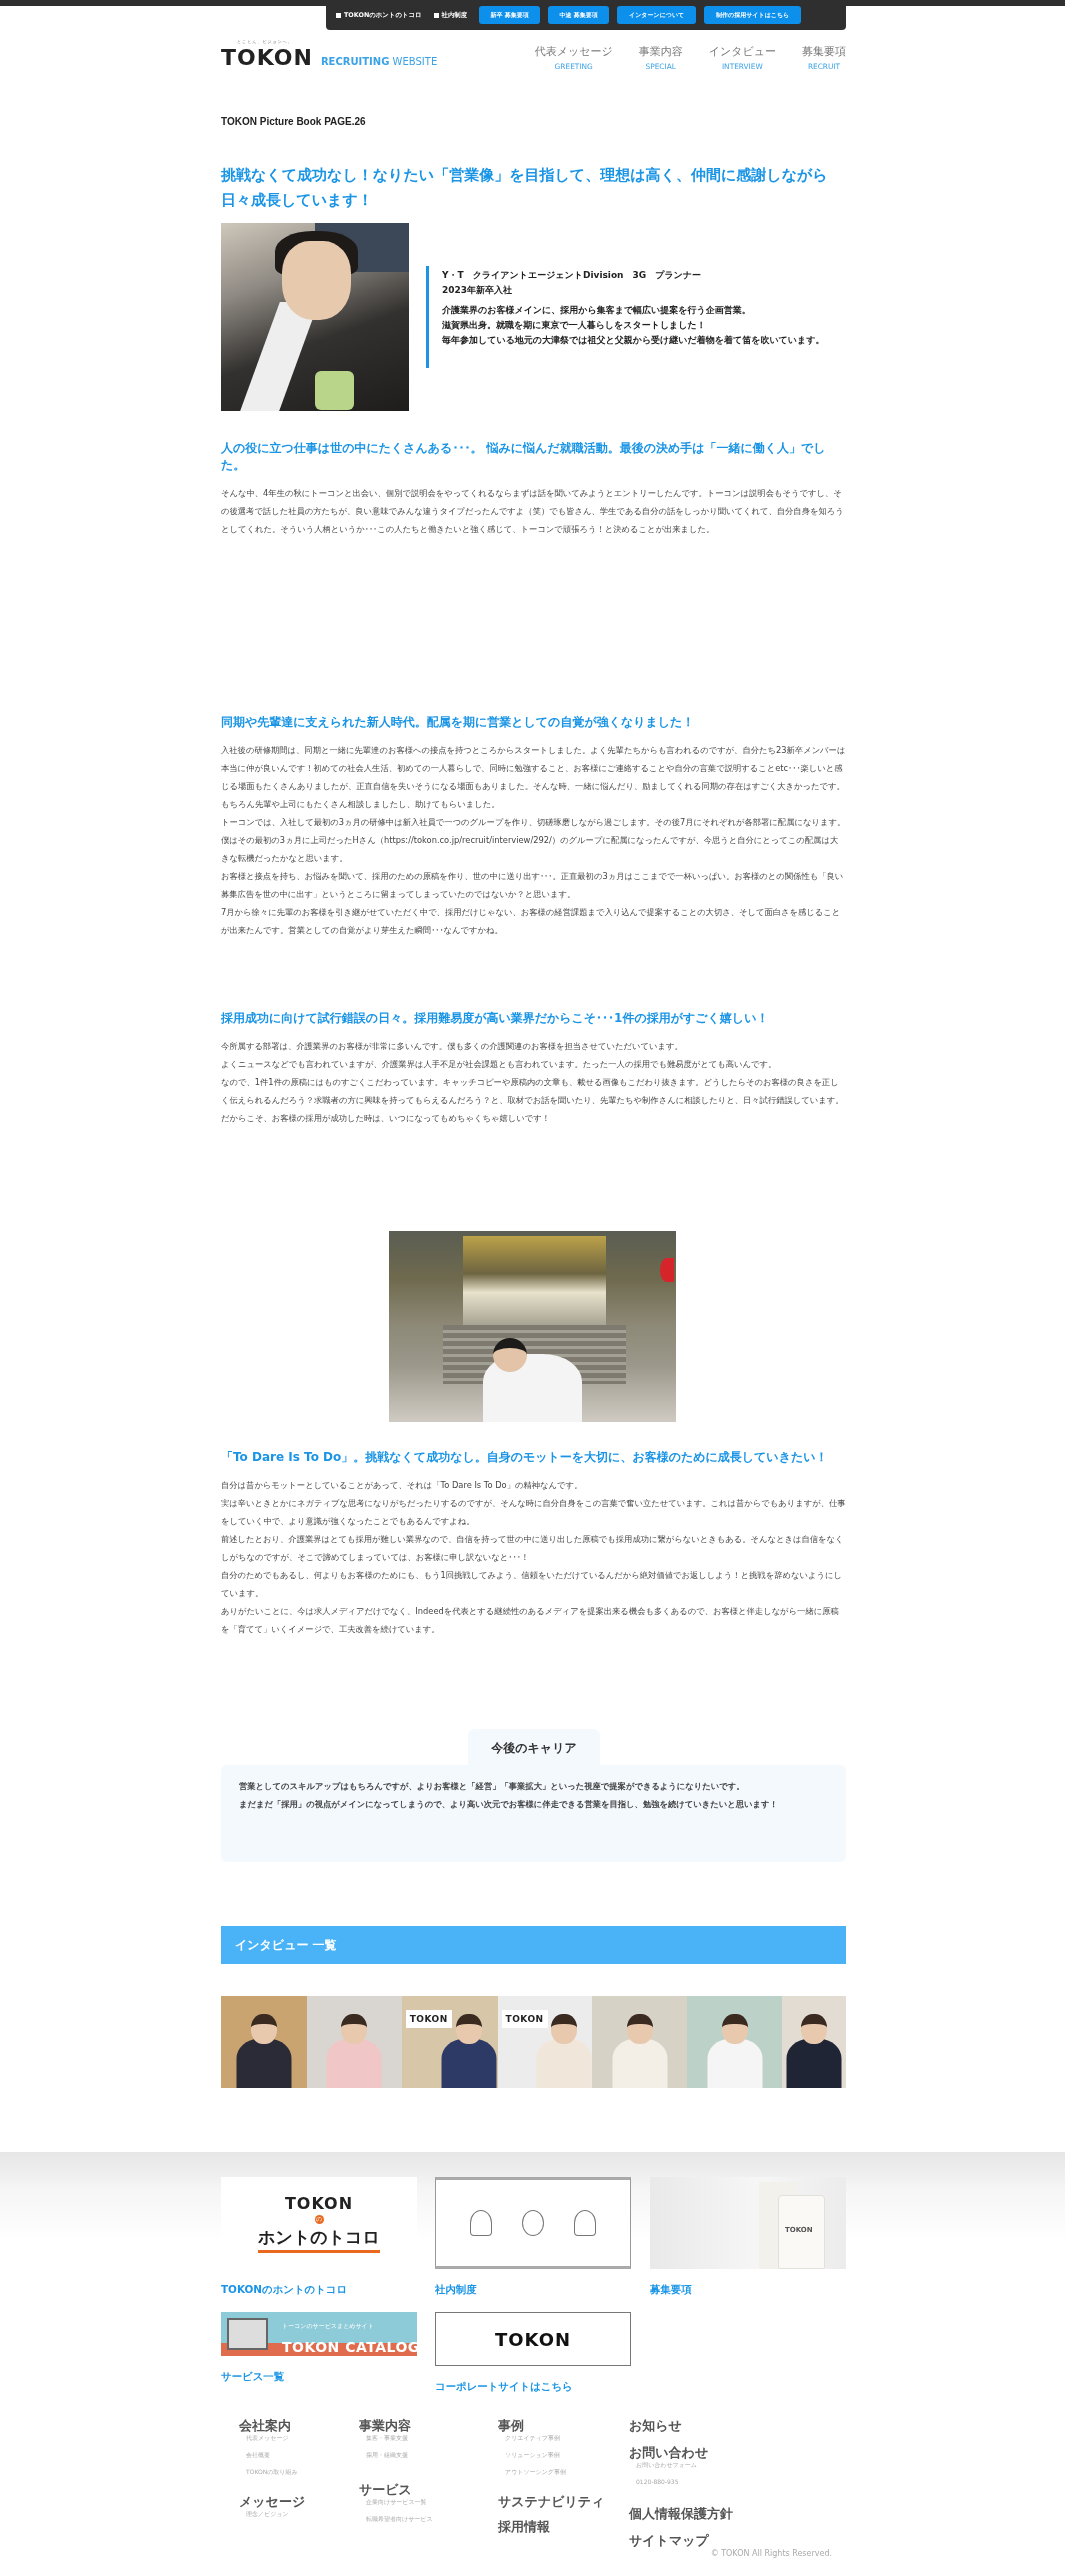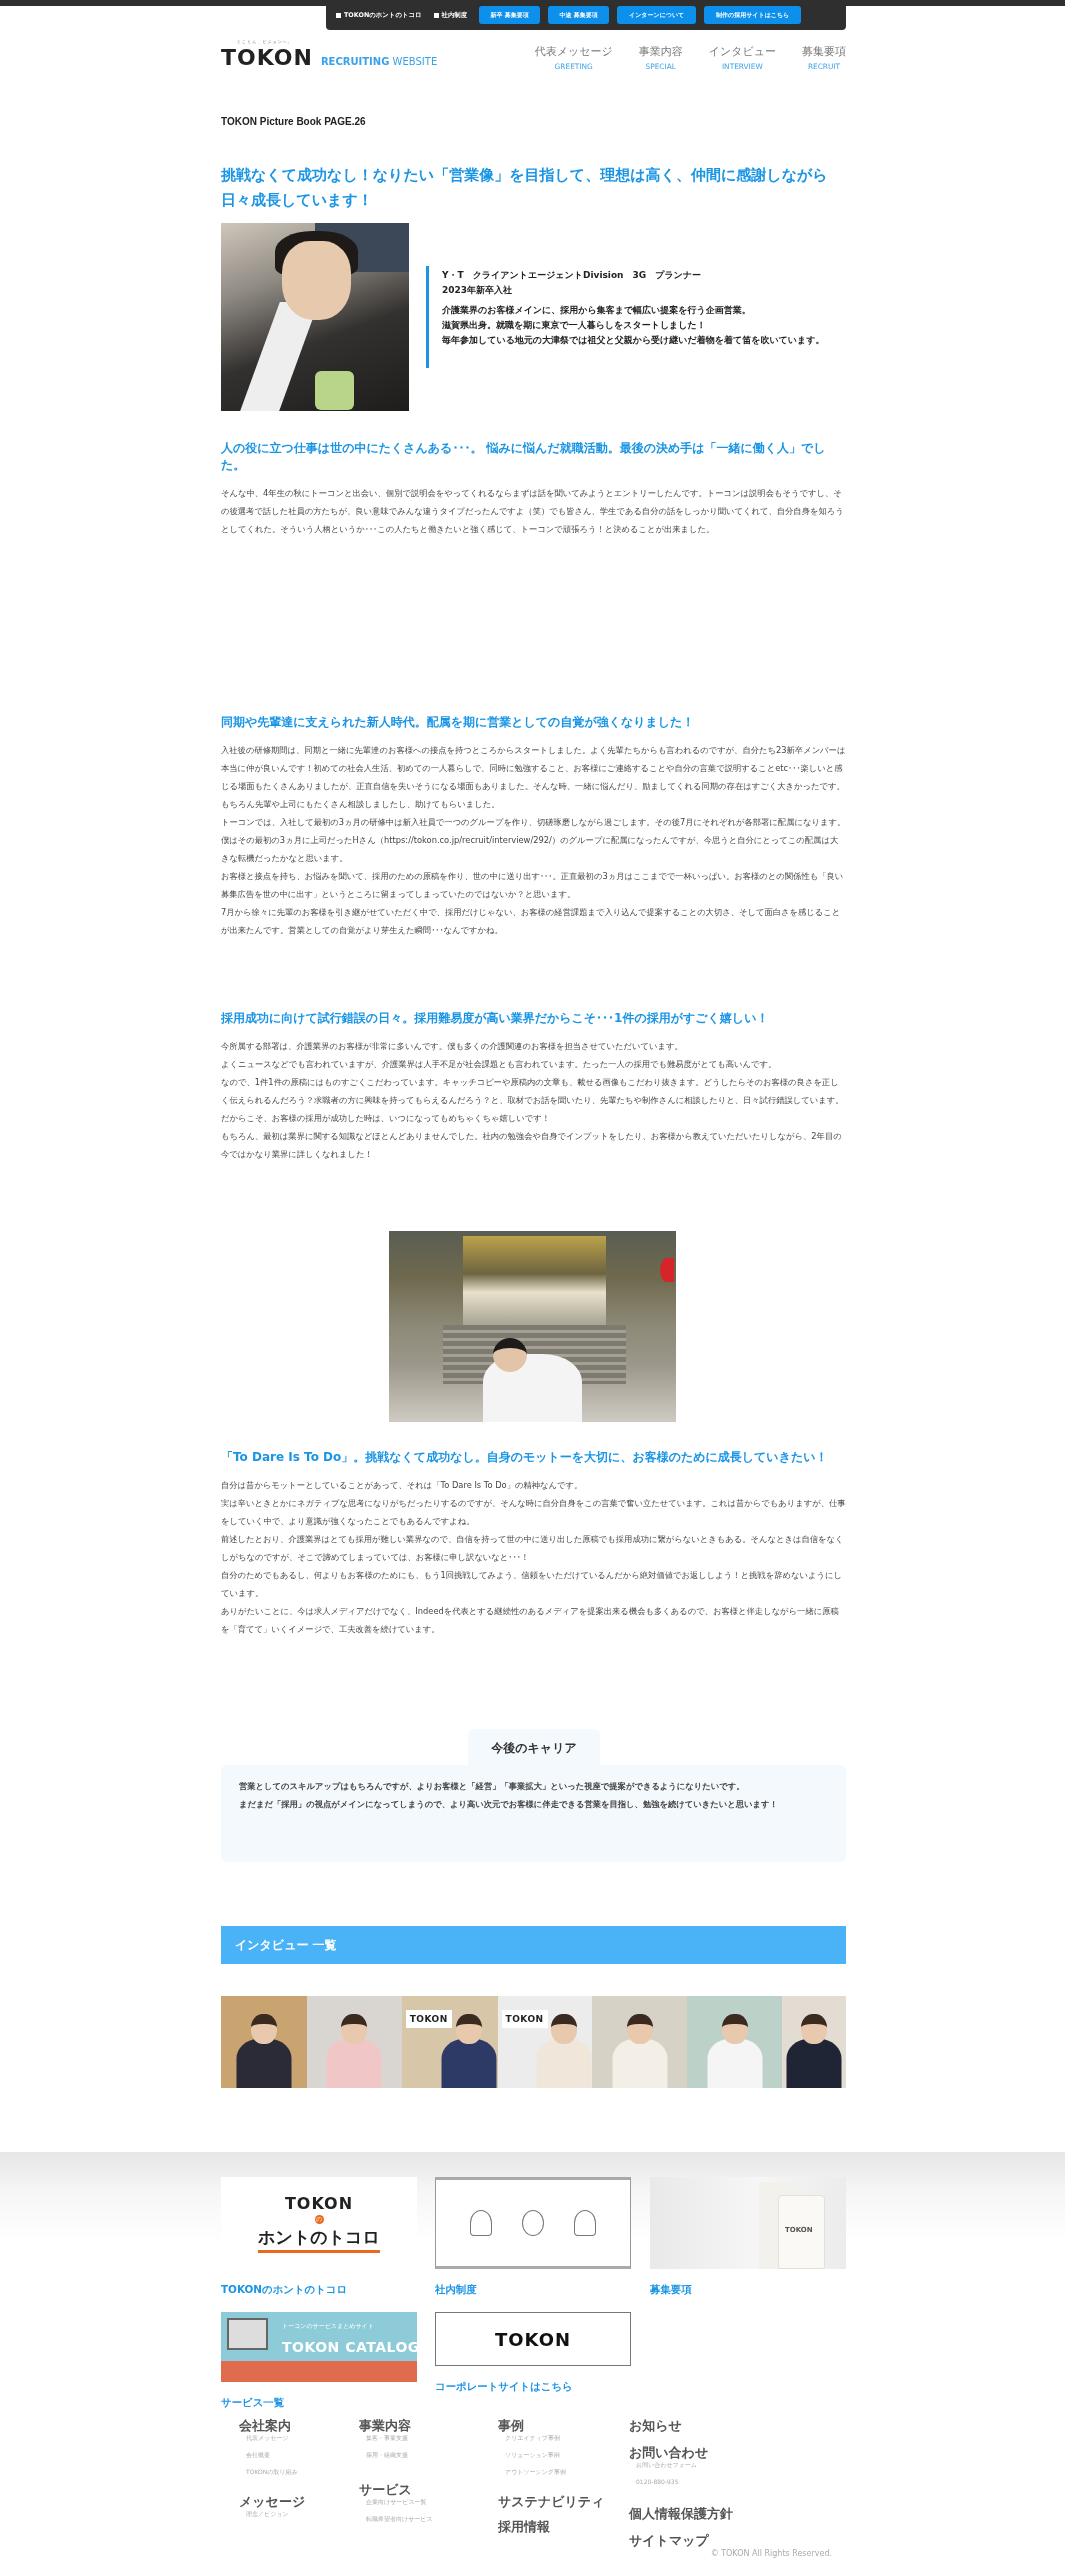--- a/index.html
+++ b/index.html
@@ -84,21 +84,21 @@
   .ci-honto .t2 { font-weight: bold; font-size: 17px; color: #222; border-bottom: 3px solid #e9691e; padding-bottom: 1px; }
 
   .ci-system { background: #fff; border: 1px solid #999; border-top: 3px solid #aaa; border-bottom: 3px solid #aaa; display: flex; align-items: center; justify-content: center; gap: 30px; }
   .ci-system .ic { width: 22px; height: 26px; border: 1.5px solid #777; border-radius: 50% 50% 4px 4px; }
 
   .ci-recruit { background: linear-gradient(90deg, #e9e9ea 0%, #f6f6f6 55%, #ececec 100%); }
   .ci-recruit .box { position: absolute; left: 109px; top: 5px; width: 39px; height: 87px; background: #f3f1ec; }
   .ci-recruit .bottle { position: absolute; left: 128px; top: 18px; width: 47px; height: 74px; background: #faf9f5; border-radius: 4px 4px 2px 2px; border: 1px solid #e2e0da; }
   .ci-recruit .bottle span { position: absolute; left: 6px; top: 30px; font-size: 7px; font-weight: bold; color: #555; }
 
-  .ci-catalog { background: linear-gradient(180deg, #8ecbd8 0%, #8ecbd8 70%, #e06c4d 70%, #e06c4d 100%); height: 70px; }
+  .ci-catalog { background: linear-gradient(180deg, #8ecbd8 0%, #8ecbd8 70%, #e06c4d 70%, #e06c4d 100%); height: 44px; }
   .ci-catalog .screen { position: absolute; left: 6px; top: 6px; width: 41px; height: 32px; background: #ddd; border: 2px solid #666; }
   .ci-catalog .t1 { position: absolute; left: 61px; top: 10px; font-size: 6px; color: #fff; }
   .ci-catalog .t2 { position: absolute; left: 61px; top: 27px; font-size: 14px; font-weight: bold; color: #fff; letter-spacing: 0.5px; white-space: nowrap; }
 
   .ci-corporate { background: #fff; border: 1px solid #777; height: 54px; display: flex; align-items: center; justify-content: center; font-weight: bold; font-size: 18px; letter-spacing: 1px; color: #111; }
 
   .footer-links { position: absolute; top: 2417px; left: 239px; font-size: 7px; }
   .fcol { position: absolute; top: 0; width: 138px; }
   .fhead { font-weight: bold; color: #555; font-size: 13px; height: 17px; display: block; }
   .fitem { color: #aaa; font-size: 6px; padding-left: 7px; height: 17px; display: block; }
@@ -187,21 +187,20 @@
   </div>
 </section>
 
 <section class="content sec3">
   <h2 class="section-heading">採用成功に向けて試行錯誤の日々。採用難易度が高い業界だからこそ･･･1件の採用がすごく嬉しい！</h2>
   <div class="section-body">
     <p>今所属する部署は、介護業界のお客様が非常に多いんです。僕も多くの介護関連のお客様を担当させていただいています。</p>
     <p>よくニュースなどでも言われていますが、介護業界は人手不足が社会課題とも言われています。たった一人の採用でも難易度がとても高いんです。</p>
     <p>なので、1件1件の原稿にはものすごくこだわっています。キャッチコピーや原稿内の文章も、載せる画像もこだわり抜きます。どうしたらそのお客様の良さを正しく伝えられるんだろう？求職者の方に興味を持ってもらえるんだろう？と、取材でお話を聞いたり、先輩たちや制作さんに相談したりと、日々試行錯誤しています。</p>
     <p>だからこそ、お客様の採用が成功した時は、いつになってもめちゃくちゃ嬉しいです！</p>
-    <p>もちろん、最初は業界に関する知識などほとんどありませんでした。社内の勉強会や自身でインプットをしたり、お客様から教えていただいたりしながら、2年目の今ではかなり業界に詳しくなれました！</p>
   </div>
 </section>
 
 <div class="shrine-photo">
   <div class="gate"></div>
     <div class="steps"></div>
     <div class="sign"></div>
     <div class="person"></div>
     <div class="head"></div>
 </div>

